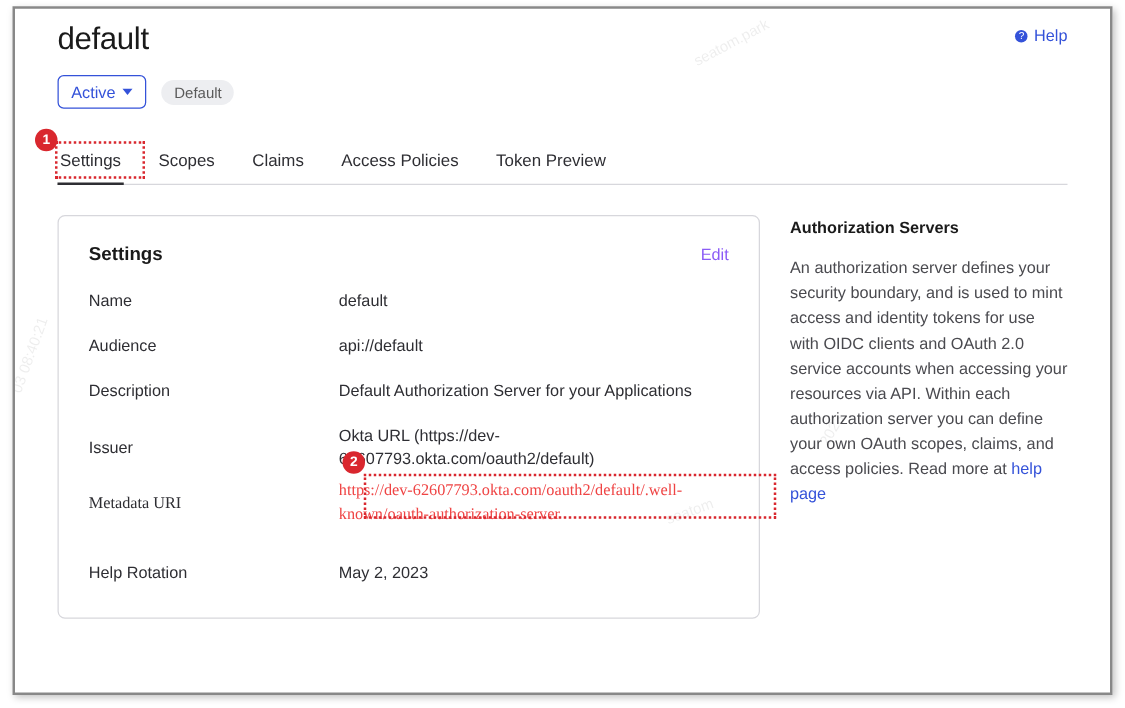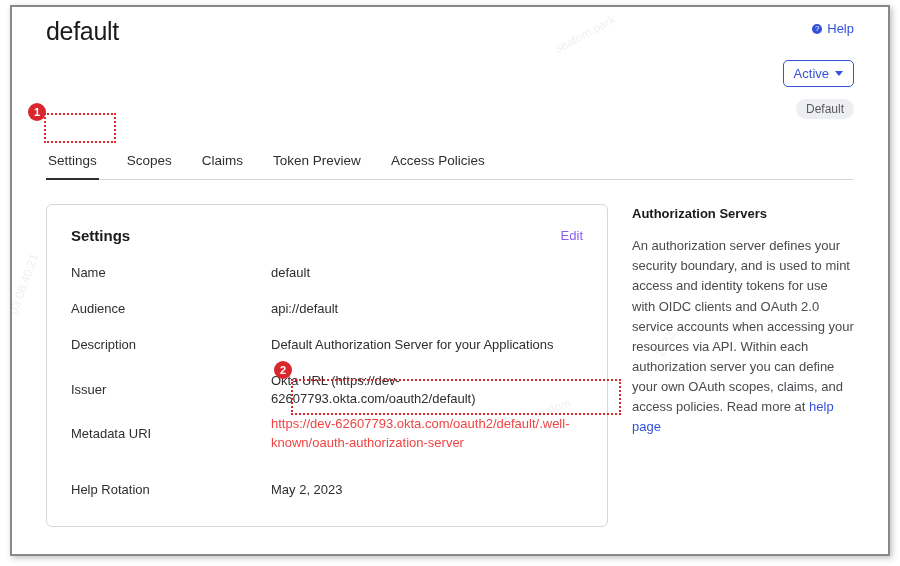--- a/index.html
+++ b/index.html
@@ -41,24 +41,23 @@
       cursor: pointer;
       margin-top: 4px;
     }
     .help-dot {
       width: 10px; height: 10px; border-radius: 50%;
       background: #3452d9; color: #fff;
       font-size: 8px; display:flex; align-items:center; justify-content:center;
     }
     .status-row {
       display: flex;
-      align-items: flex-end;
+      align-items: center;
       gap: 12px;
       margin-top: 14px;
-      flex-direction: column;
     }
     .active-btn {
       border: 1px solid #3452d9;
       color: #3452d9;
       background: #fff;
       border-radius: 5px;
       padding: 5px 10px;
       font-size: 13px;
       display: flex;
       align-items: center;
@@ -204,22 +203,22 @@
         <span>Active</span>
         <span class="caret-down"></span>
       </button>
       <span class="default-pill">Default</span>
     </div>
 
     <div class="tabs">
       <div class="tab active">Settings</div>
       <div class="tab">Scopes</div>
       <div class="tab">Claims</div>
+      <div class="tab">Access Policies</div>
       <div class="tab">Token Preview</div>
-      <div class="tab">Access Policies</div>
     </div>
 
     <div class="main-row">
       <div class="panel">
         <div class="panel-head">
           <div class="panel-title">Settings</div>
           <div class="edit-link">Edit</div>
         </div>
 
         <div class="row">
@@ -231,21 +230,21 @@
           <div class="value">api://default</div>
         </div>
         <div class="row">
           <div class="label">Description</div>
           <div class="value">Default Authorization Server for your Applications</div>
         </div>
         <div class="row" style="margin-bottom:6px;">
           <div class="label">Issuer</div>
           <div class="value">Okta URL (https://dev-62607793.okta.com/oauth2/default)</div>
         </div>
-        <div class="row" style="margin-bottom:28px;">
+        <div class="row" style="margin-bottom:28px;font-family:Liberation Serif, serif;">
           <div class="label">Metadata URI</div>
           <div class="value">
             <a href="#" id="metadata-link">https://dev-62607793.okta.com/oauth2/default/.well-known/oauth-authorization-server</a>
           </div>
         </div>
         <div class="row">
           <div class="label">Help Rotation</div>
           <div class="value">May 2, 2023</div>
         </div>
       </div>

